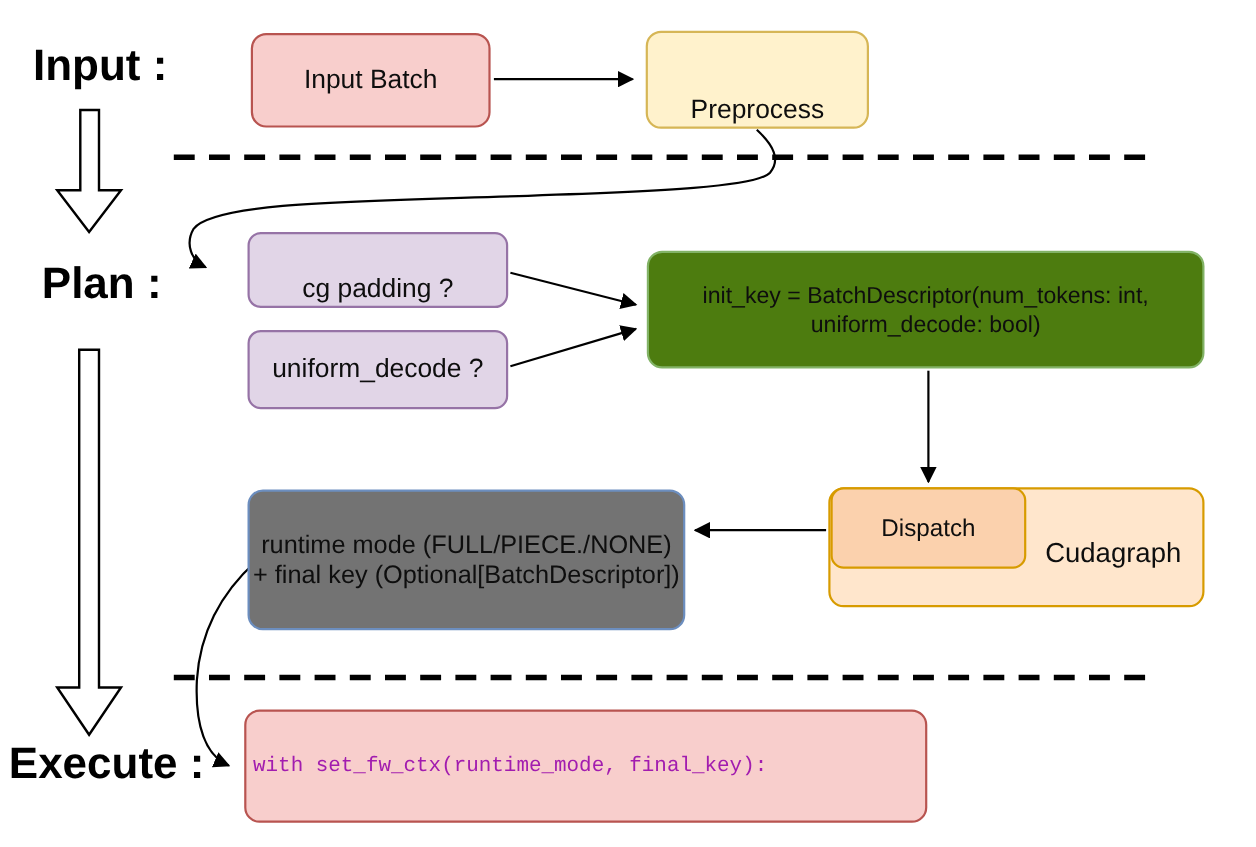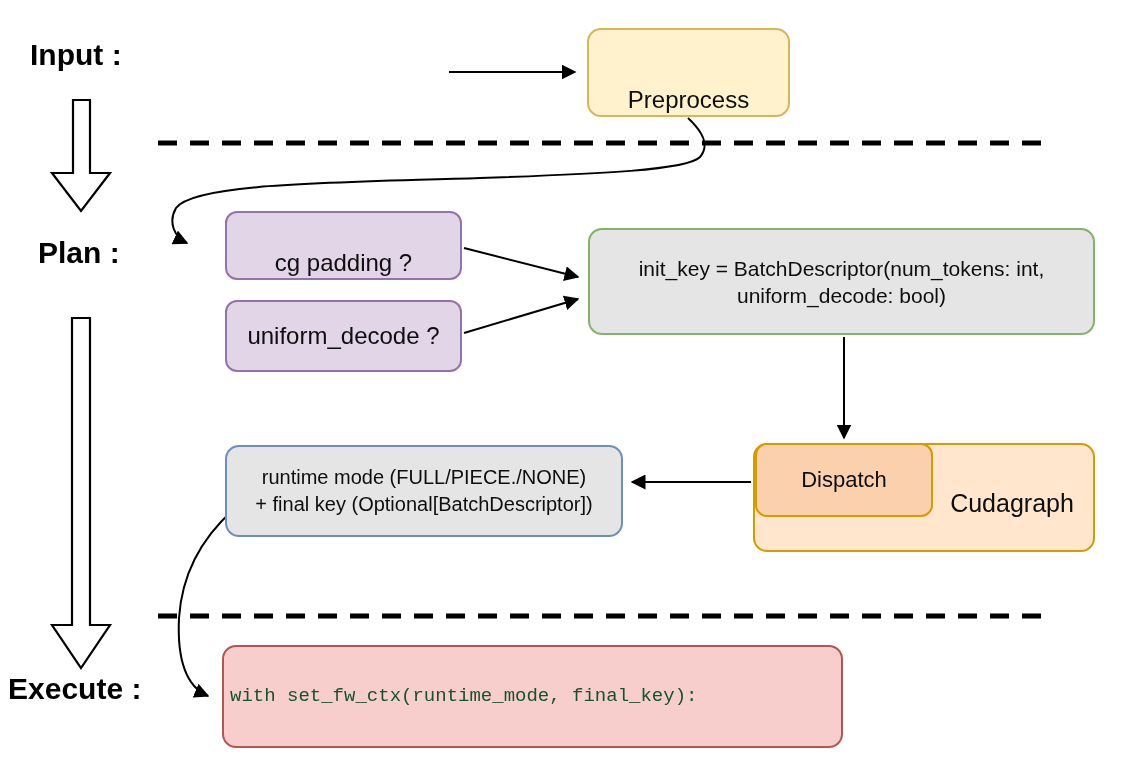--- a/index.html
+++ b/index.html
@@ -25,36 +25,36 @@
     flex-direction:column;
     align-items:center;
     justify-content:center;
     text-align:center;
     line-height:1.25;
   }
   .nb-input-batch{left:228px;top:30px;width:218px;height:86px;background:#f8cecc;border-color:#b85450;font-size:24px;}
   .nb-preprocess{left:587px;top:28px;width:203px;height:89px;background:#fff2cc;border-color:#d6b656;font-size:24px;justify-content:flex-end;}
   .nb-cg-padding{left:225px;top:211px;width:237px;height:69px;background:#e1d5e7;border-color:#9673a6;font-size:24px;border-radius:12px;justify-content:flex-end;}
   .nb-uniform-decode{left:225px;top:300px;width:237px;height:72px;background:#e1d5e7;border-color:#9673a6;font-size:24px;border-radius:12px;}
-  .nb-init-key{left:588px;top:228px;width:507px;height:107px;background:#e5e5e5;border-color:#82b366;font-size:21px;line-height:27px;}
+  .nb-init-key{left:588px;top:228px;width:507px;height:107px;background:#4d7c0f;border-color:#82b366;font-size:21px;line-height:27px;}
   .nb-cudagraph{left:753px;top:443px;width:342px;height:109px;background:#ffe6cc;border-color:#d79b00;font-size:25px;line-height:33px;}
   .nb-dispatch{left:755px;top:443px;width:178px;height:74px;background:#fbd1ad;border-color:#d79b00;font-size:22px;border-radius:12px;}
-  .nb-runtime{left:225px;top:445px;width:398px;height:92px;background:#e5e5e5;border-color:#6c8ebf;font-size:20px;line-height:27px;}
+  .nb-runtime{left:225px;top:445px;width:398px;height:128px;background:#737373;border-color:#6c8ebf;font-size:23px;line-height:27px;}
   .nb-code{left:222px;top:645px;width:621px;height:103px;background:#f8cecc;border-color:#b85450;
            align-items:flex-start;text-align:left;padding-left:6px;
-           font-family:"Liberation Mono", monospace;font-size:19px;line-height:31px;color:#14532d;}
+           font-family:"Liberation Mono", monospace;font-size:19px;line-height:31px;color:#a21caf;}
   .code-line{white-space:pre;}
   .cudagraph-label-wrap{
     position:absolute;left:178px;right:2px;top:0;bottom:0;
     display:flex;flex-direction:column;align-items:center;justify-content:center;margin-top:12px;
   }
   .section-label{
     position:absolute;
     font-weight:bold;
-    font-size:30px;
+    font-size:40px;
     color:#000;
     white-space:nowrap;
   }
   .lbl-input{left:30px;top:38px;}
   .lbl-plan{left:38px;top:236px;}
   .lbl-execute{left:8px;top:672px;}
 </style>
 </head>
 <body>
 
@@ -79,20 +79,23 @@
     <path class="edge" marker-end="url(#arrow)" d="M464,333 L578,299"></path>
     <path class="edge" marker-end="url(#arrow)" d="M844,337 L844,438"></path>
     <path class="edge" marker-end="url(#arrow)" d="M751,482 L632,482"></path>
     <path class="edge" marker-end="url(#arrow)" d="M233,510 C203,537 182,572 179,618 C177,660 187,687 208,696"></path>
   </svg>
 
   <div class="section-label lbl-input">Input :</div>
   <div class="section-label lbl-plan">Plan :</div>
   <div class="section-label lbl-execute">Execute :</div>
 
+  <div class="node nb-input-batch">
+    <span>Input Batch</span>
+  </div>
 
   <div class="node nb-preprocess">
     <span>Preprocess</span>
   </div>
 
   <div class="node nb-cg-padding">
     <span>cg padding ?</span>
   </div>
 
   <div class="node nb-uniform-decode">

